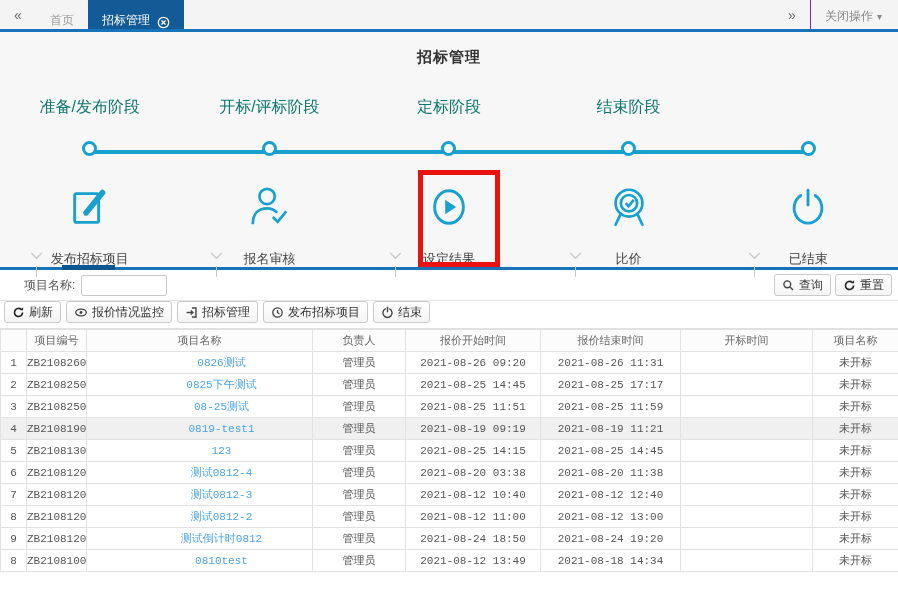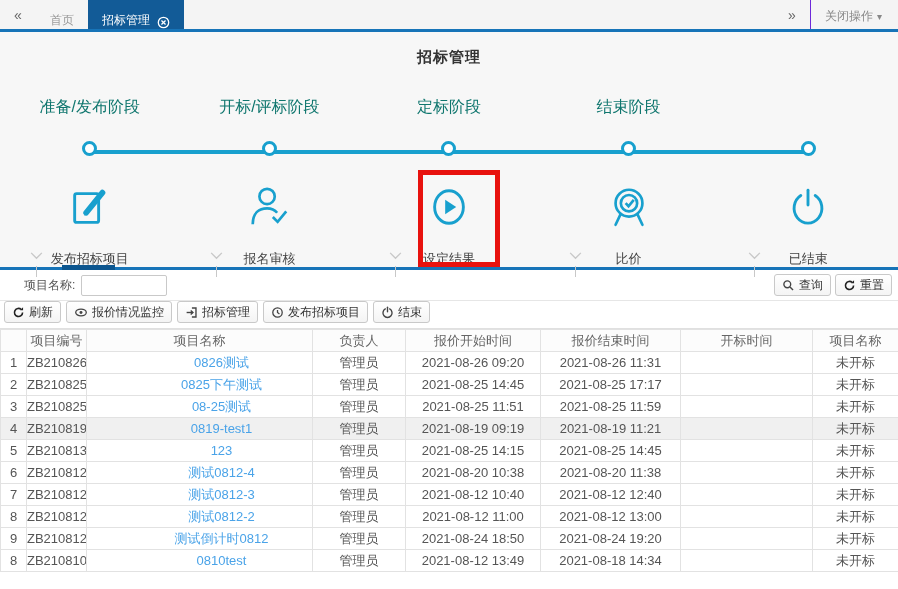--- a/index.html
+++ b/index.html
@@ -39,21 +39,21 @@
   .search-row label { color: #555; margin-right: 6px; }
   .search-row input { width: 86px; height: 21px; border: 1px solid #c9c9c9; border-radius: 2px; background: #fff; padding: 0 4px; font-size: 12px; }
   .search-row .spacer { flex: 1; }
   .btn { display: inline-flex; align-items: center; gap: 4px; height: 22px; padding: 0 7px; background: linear-gradient(#fff,#f4f4f4); border: 1px solid #c9c9c9; border-radius: 3px; font-size: 12px; color: #333; cursor: pointer; white-space: nowrap; }
   .search-row .btn { margin-left: 4px; }
 
   
   .toolbar { height: 28px; display: flex; gap: 5px; padding: 0 4px; border-bottom: 1px solid #e0e0e0; }
 
   
-  table { width: 898px; border-collapse: collapse; table-layout: fixed; font-size: 13px; }
+  table { width: 898px; border-collapse: collapse; table-layout: fixed; font-size: 11px; font-family: Liberation Mono, monospace; }
   th, td { border: 1px solid #e2e2e2; height: 22px; text-align: center; overflow: hidden; white-space: nowrap; }
   th { font-weight: normal; color: #666; background: #fcfcfc; }
   td { color: #555; }
   tr.selected td { background: #f0f0f0; }
   td.link { color: #4aa3e8; cursor: pointer; padding-left: 44px; }
 
   .icon { display: inline-flex; align-items: center; }
   svg { display: block; }
 </style>
 </head>
@@ -352,21 +352,21 @@
     <td>2021-08-25 14:15</td>
     <td>2021-08-25 14:45</td>
     <td></td>
     <td>未开标</td>
   </tr>
       <tr>
     <td>6</td>
     <td>ZB210812004</td>
     <td class="link">测试0812-4</td>
     <td>管理员</td>
-    <td>2021-08-20 10:38</td>
+    <td>2021-08-20 03:38</td>
     <td>2021-08-20 11:38</td>
     <td></td>
     <td>未开标</td>
   </tr>
       <tr>
     <td>7</td>
     <td>ZB210812003</td>
     <td class="link">测试0812-3</td>
     <td>管理员</td>
     <td>2021-08-12 10:40</td>

